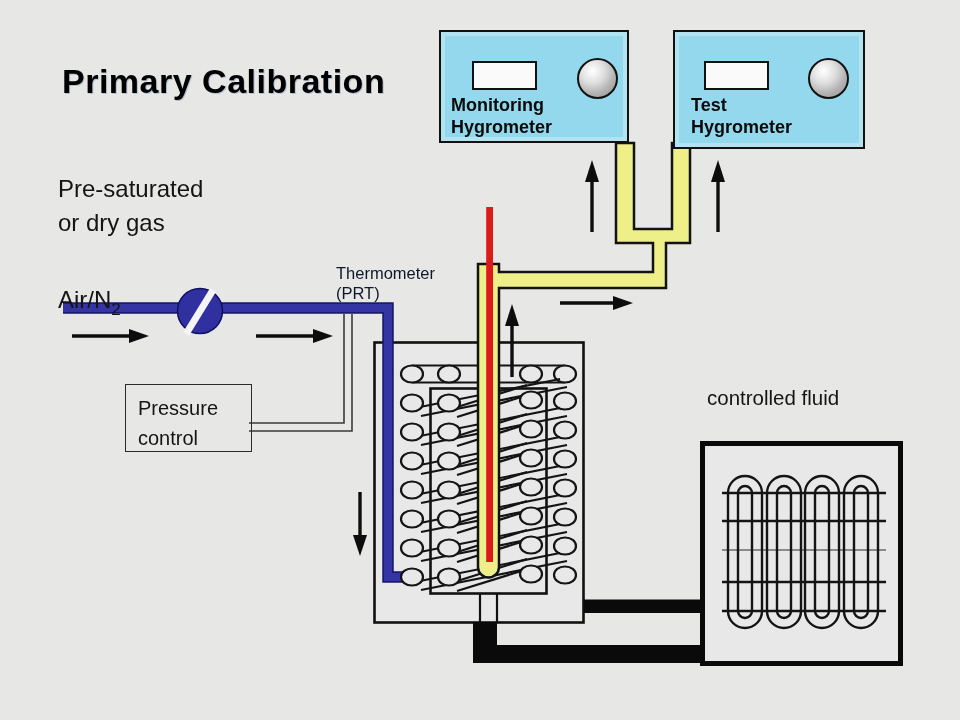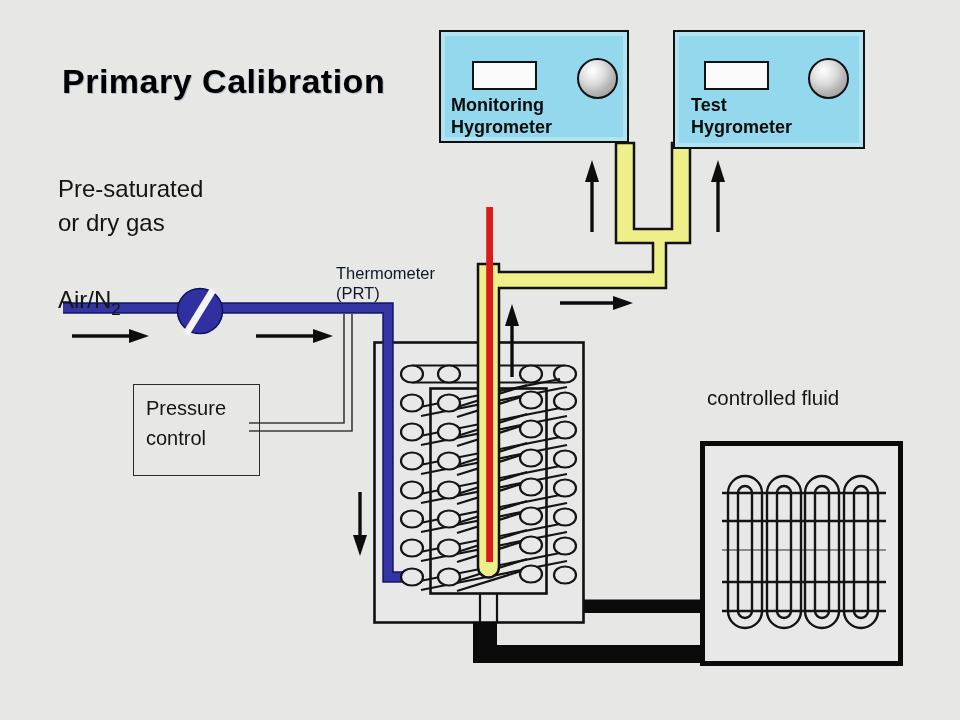--- a/index.html
+++ b/index.html
@@ -15,21 +15,21 @@
     left:62px;top:62px;font-size:34px;font-weight:bold;letter-spacing:.5px;
     color:#000000;text-shadow:1px 1px 0 rgba(90,120,170,.35);
     white-space:nowrap;
   }
   .gas-label{left:58px;top:172px;font-size:24px;line-height:34px;}
   .air-label{left:58px;top:238px;font-size:24px;margin-top:48px;}
   .air-label .sub{font-size:17px;position:relative;top:7px;}
   .thermo-label{left:336px;top:251px;width:130px;text-align:left;
     font-size:16.5px;line-height:19.5px;color:#0f172a;margin-top:13px;}
   .pressure-box{
-    left:133px;top:384px;width:127px;height:92px;
+    left:125px;top:384px;width:127px;height:68px;
     border:1.6px solid #2b2b2b;padding:9px 0 0 12px;
     font-size:20px;line-height:29.5px;background:transparent;
   }
   .fluid-label{left:707px;top:384px;font-size:20.5px;line-height:28.5px;}
   .hygro{
     border:2.5px solid #111;background:#93D8EC;
     box-shadow:inset 0 0 0 4px rgba(255,255,255,.28);
   }
   .hygro .display{
     position:absolute;box-sizing:border-box;width:65px;height:29px;

